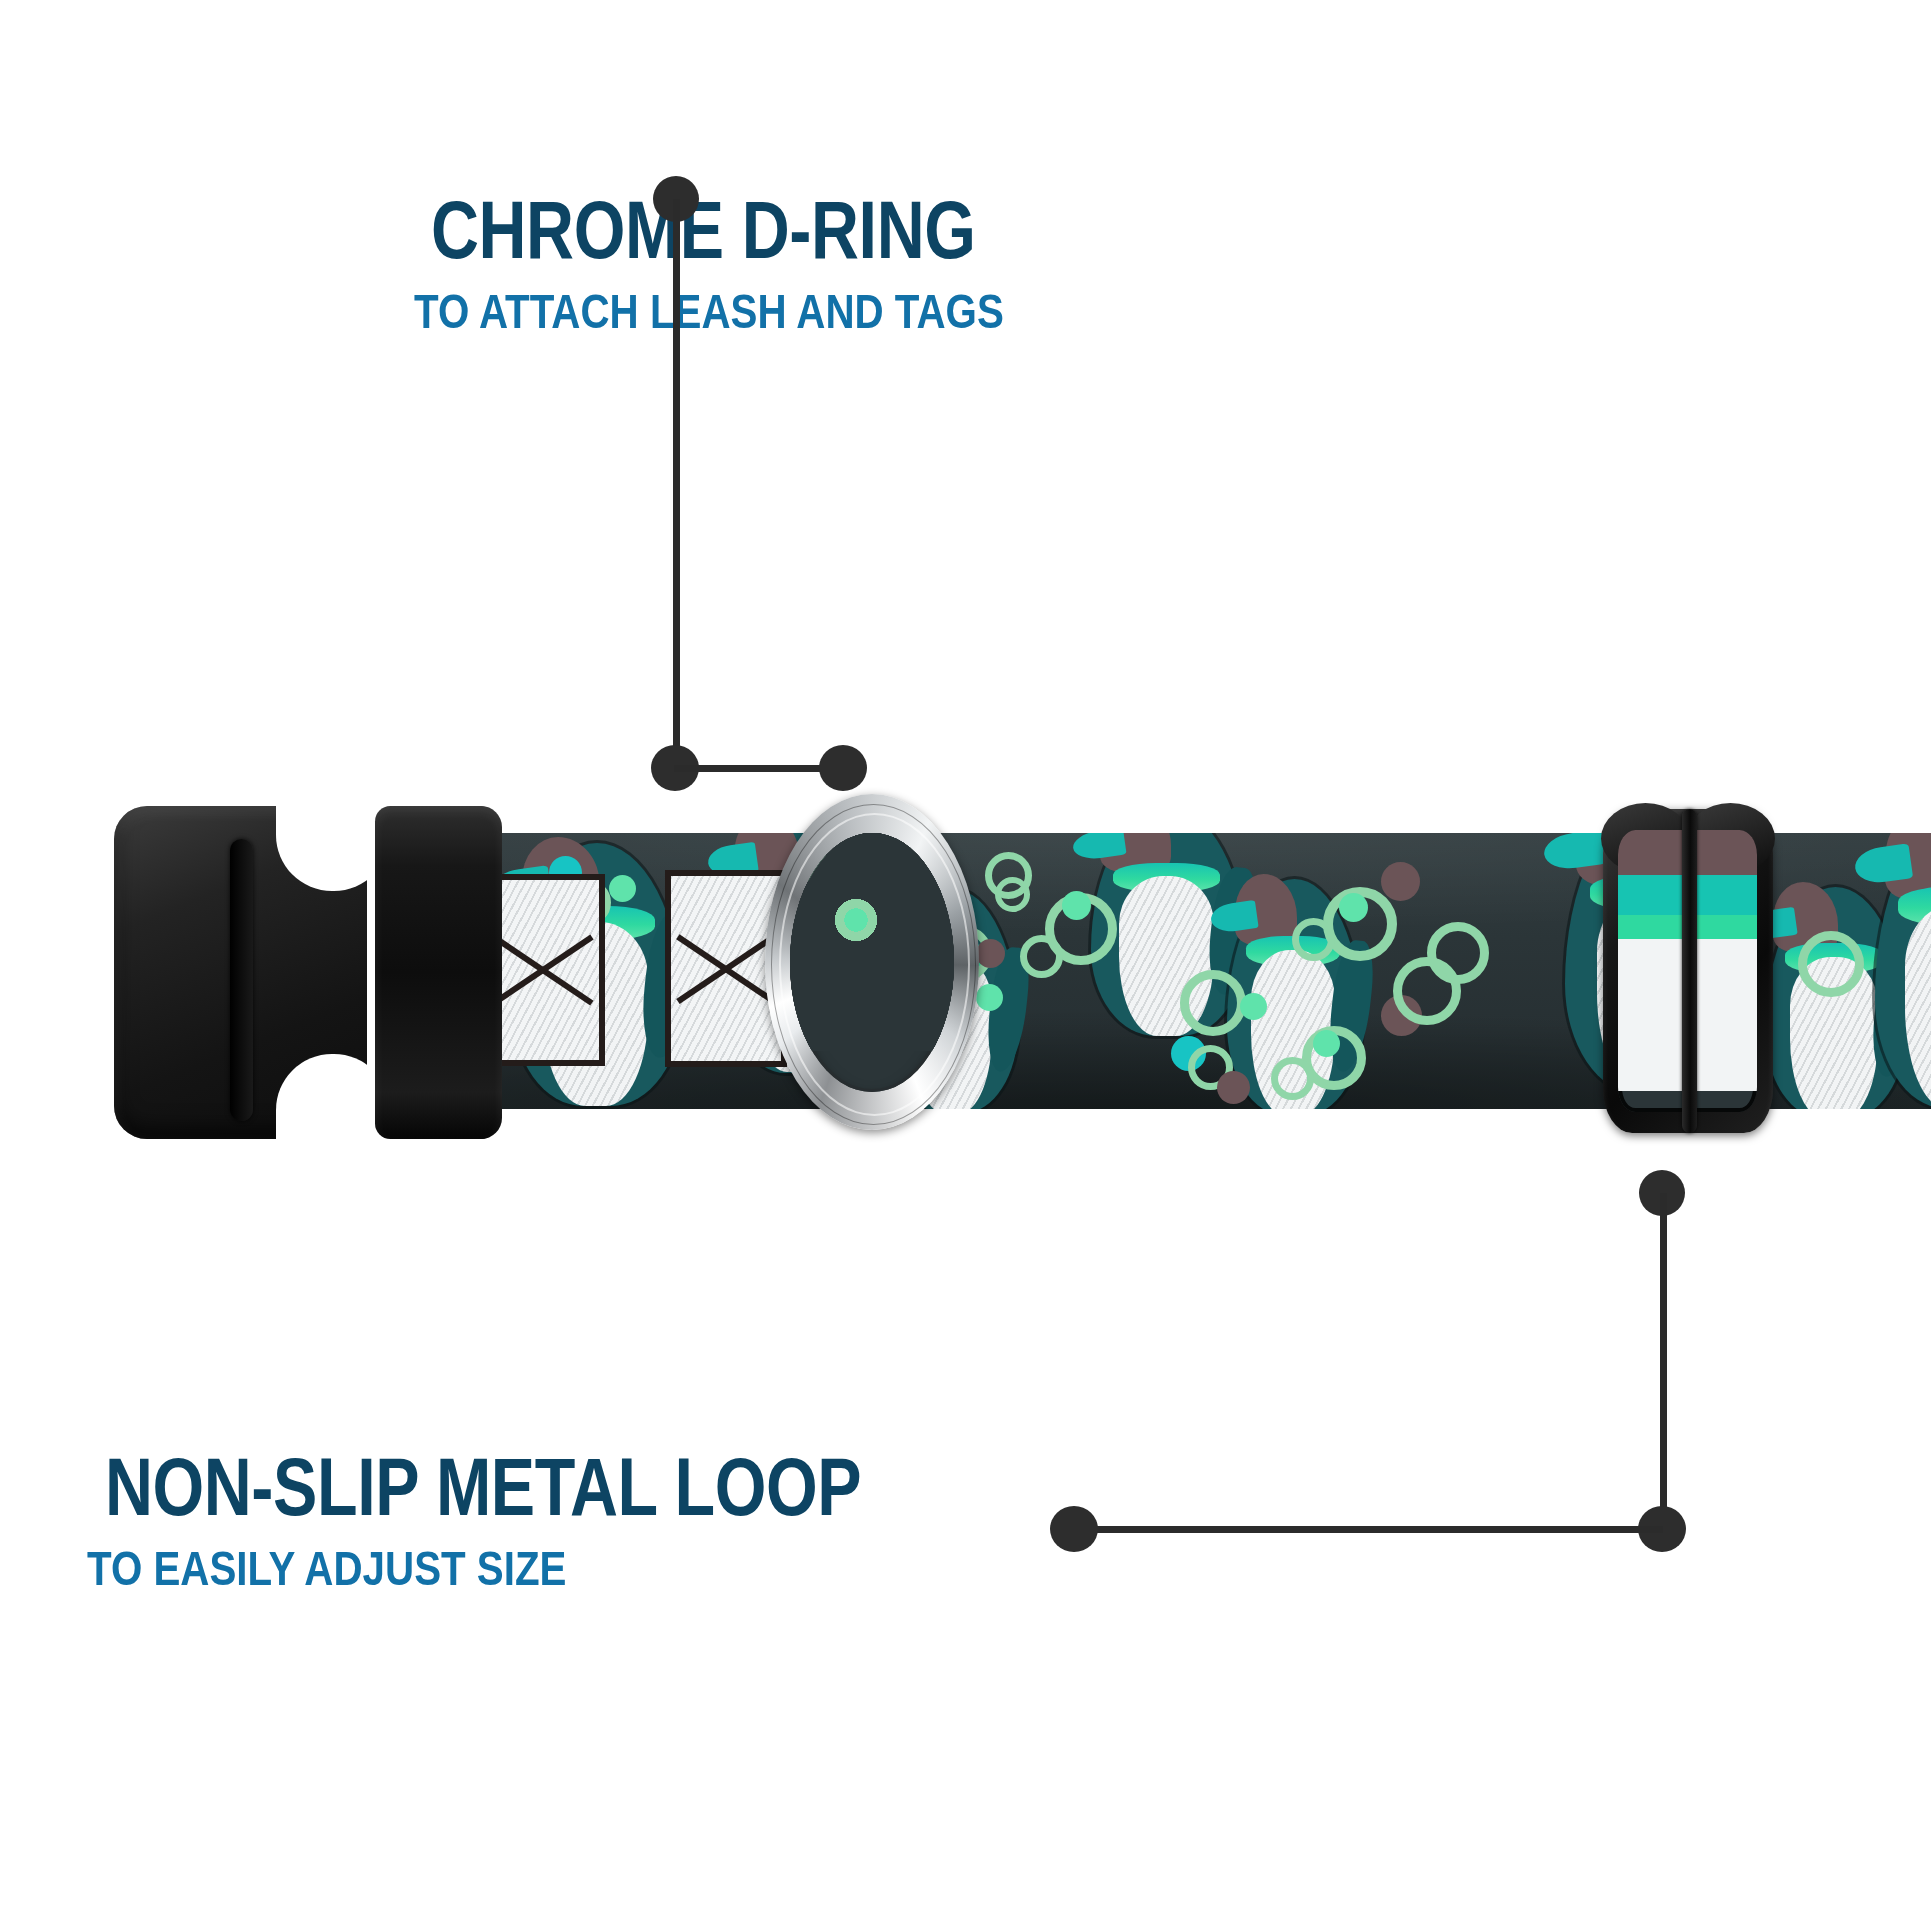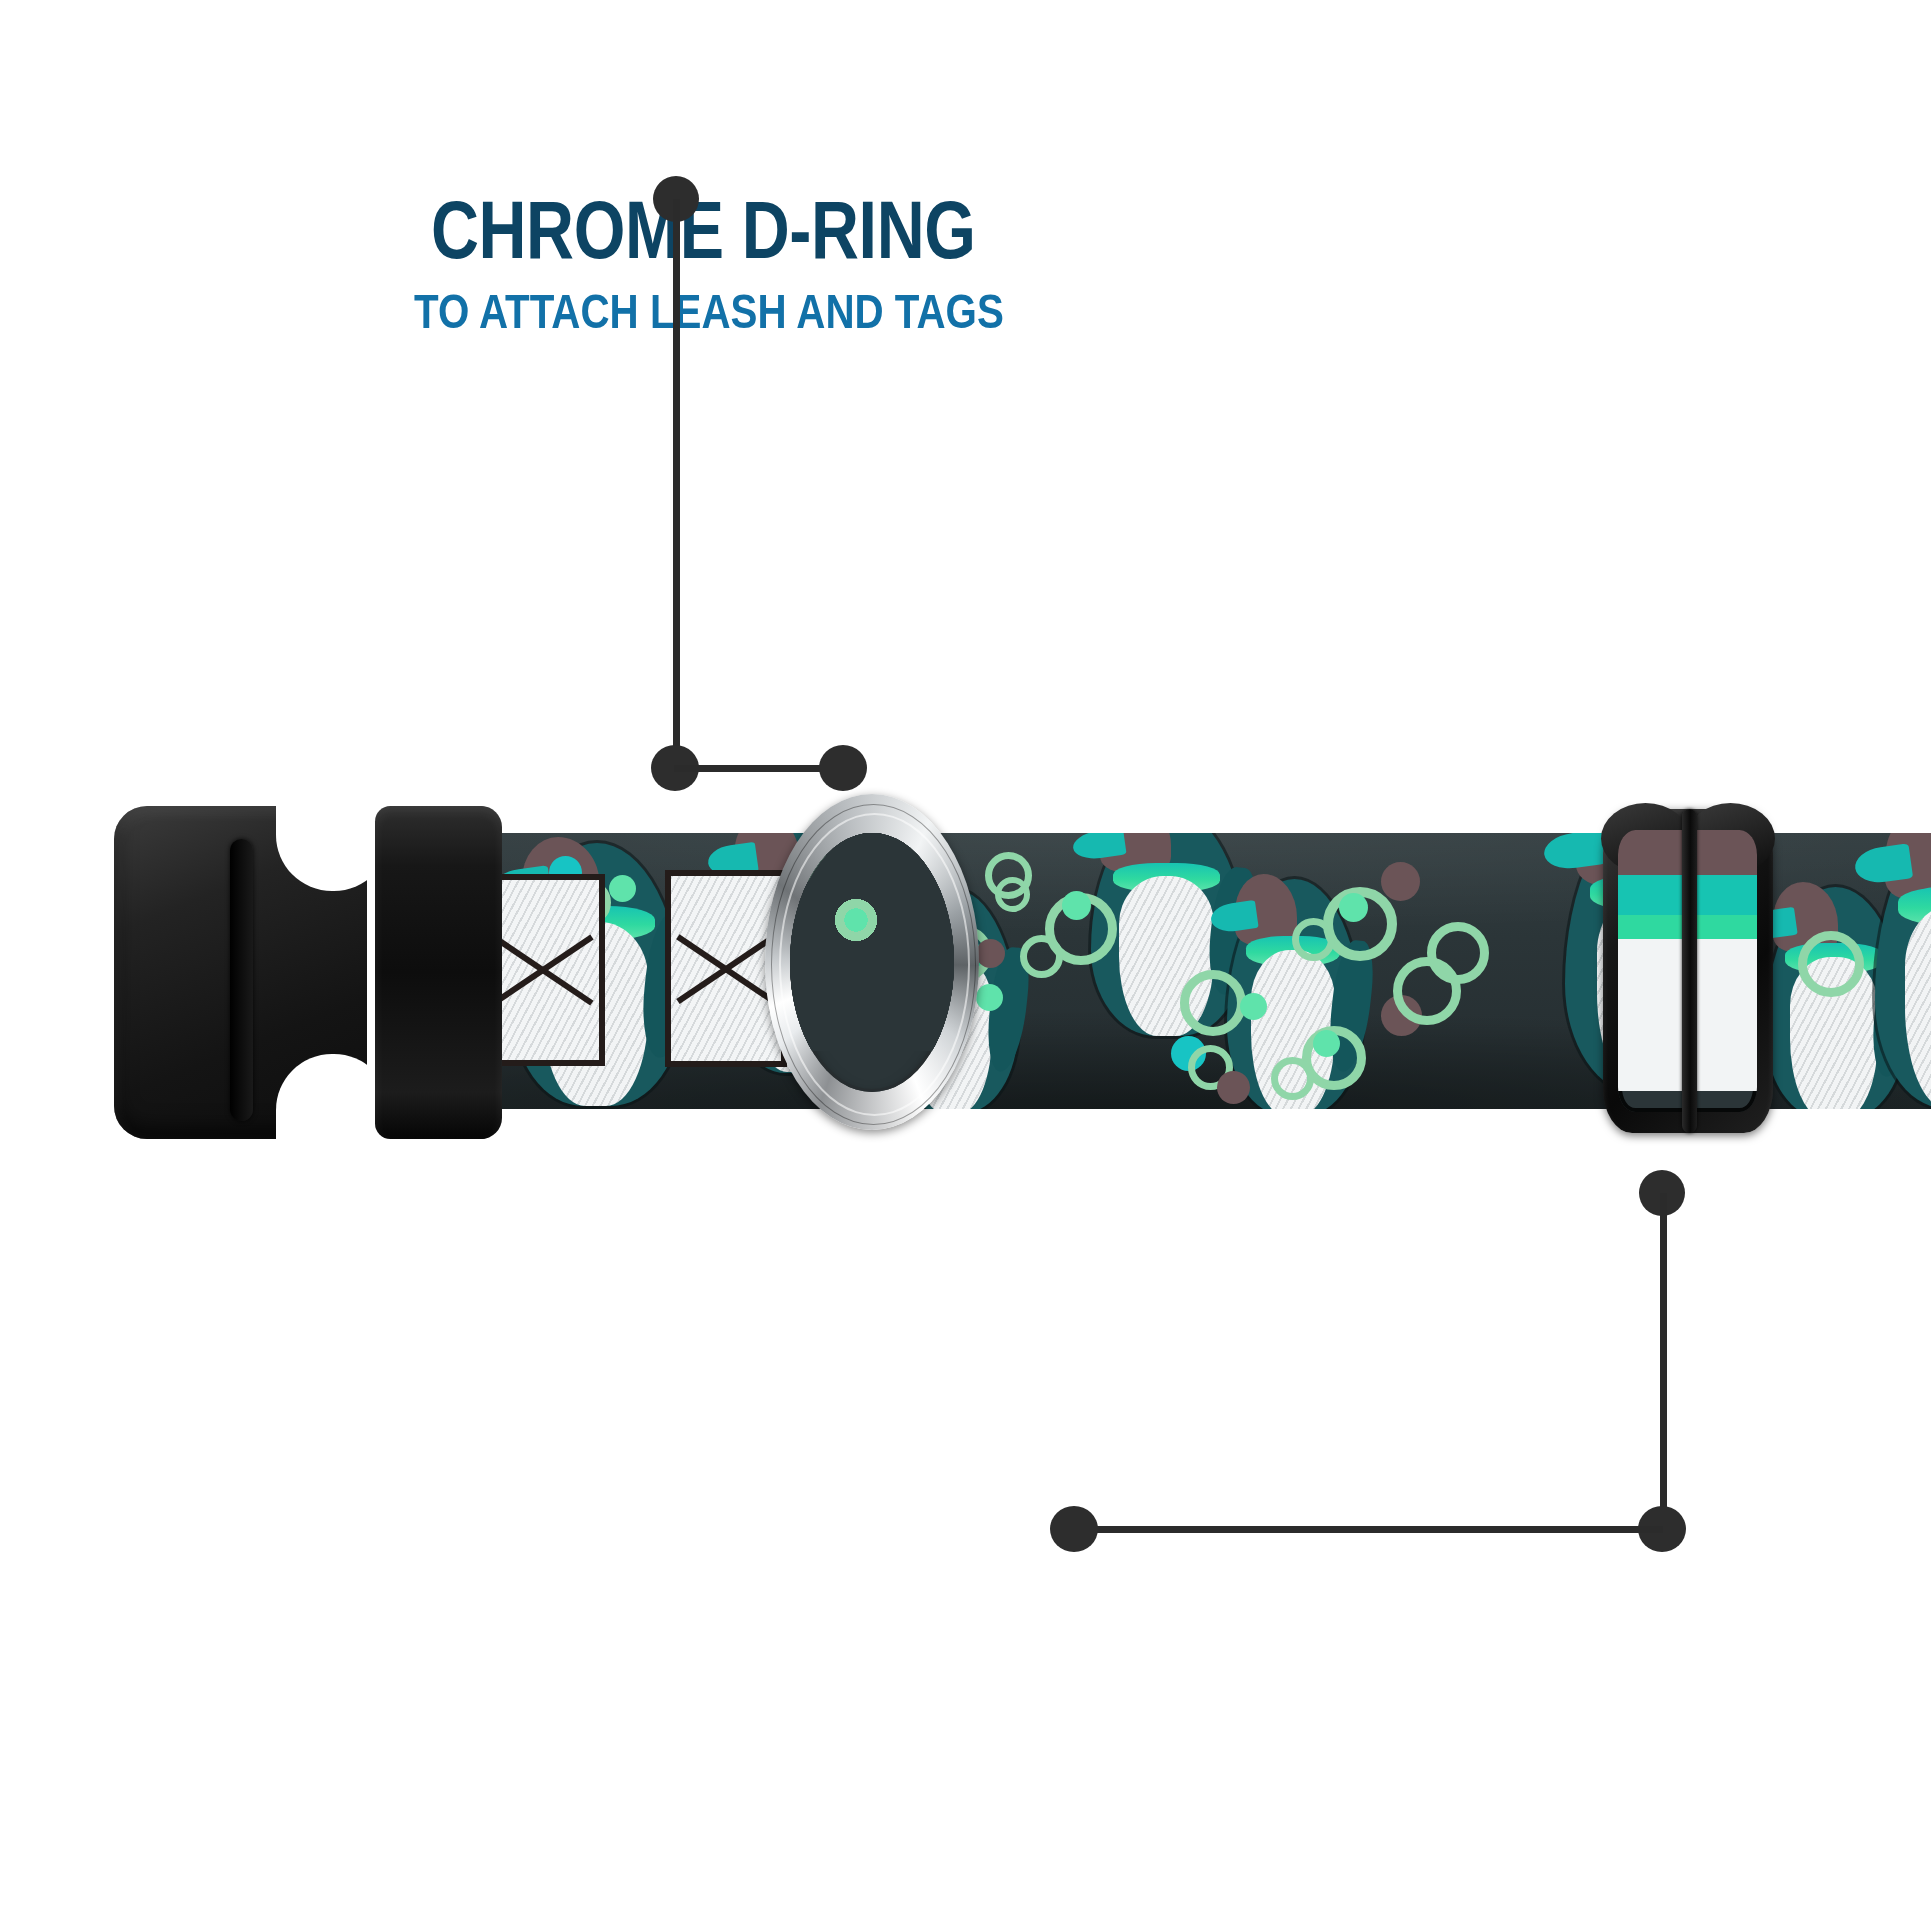--- a/index.html
+++ b/index.html
@@ -412,15 +412,19 @@
   </div>
 
   <div>
     <div class="dot" style="left:1639px;top:1170px;width:46px;height:46px;"></div>
     <div class="leader lead-v" style="left:1660px;top:1193px;height:338px;"></div>
     <div class="dot" style="left:1638px;top:1506px;width:48px;height:46px;"></div>
     <div class="leader lead-h" style="left:1074px;top:1526px;width:589px;"></div>
     <div class="dot" style="left:1050px;top:1506px;width:48px;height:46px;"></div>
   </div>
 
+  <div class="callout" id="callout-bottom" style="left: 105px;">
+    <div class="headline">NON-SLIP METAL LOOP</div>
+    <div class="subline" style="margin-left: -18.3px;">TO EASILY ADJUST SIZE</div>
+  </div>
 
 </div>
 
 
 </body></html>

